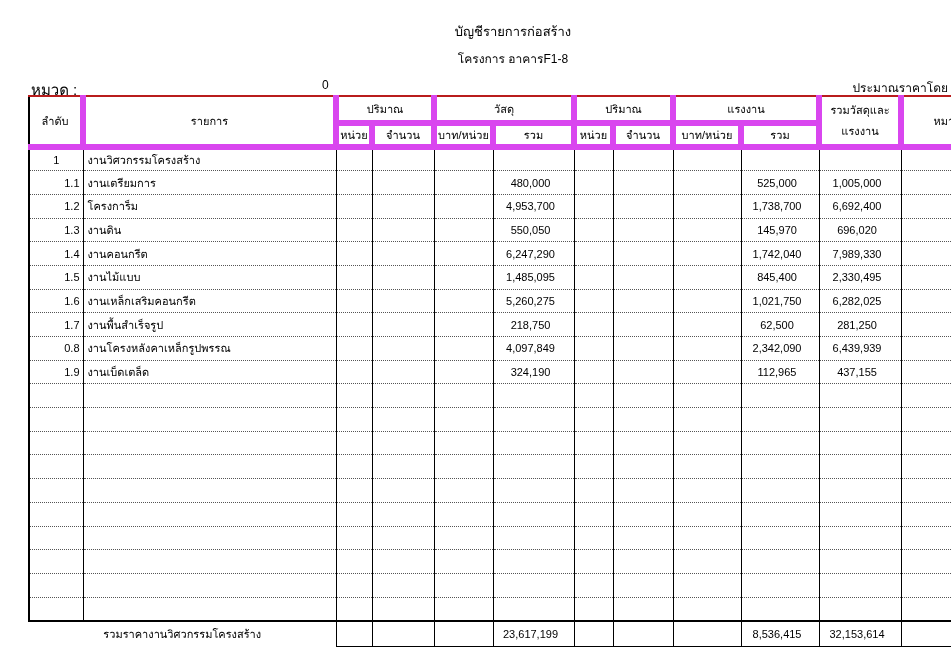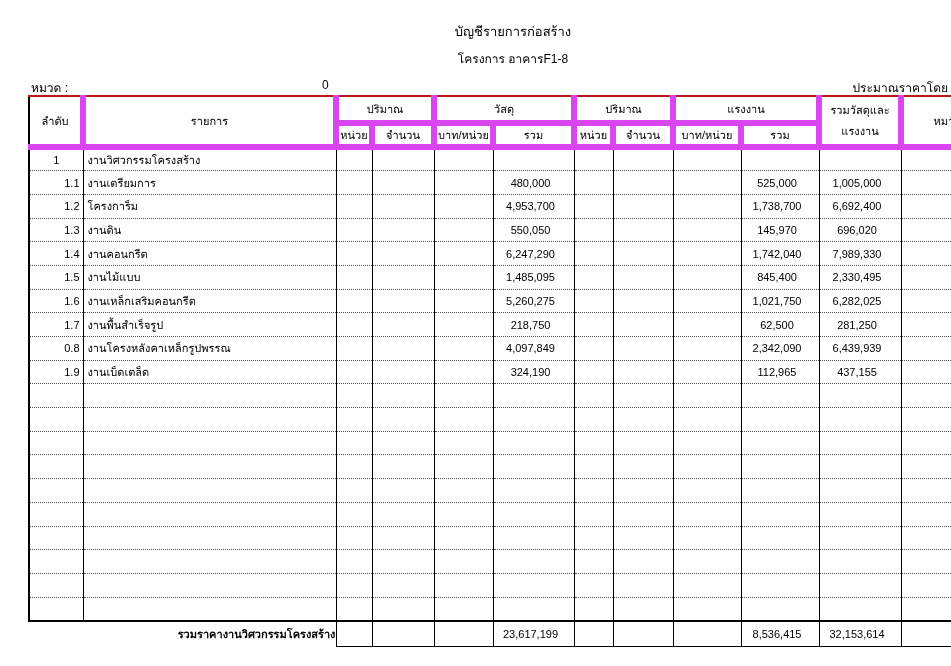--- a/index.html
+++ b/index.html
@@ -4,21 +4,21 @@
 <style>
   * { margin:0; padding:0; box-sizing:border-box; }
   html,body { background:#fff; }
   .page {
     position:relative; width:951px; height:666px; overflow:hidden;
     background:#fff; color:#000;
     font-family:"Liberation Sans", sans-serif;
   }
   .doc-title   { position:absolute; top:21px; left:28px; width:970px; text-align:center; font-size:13px; }
   .doc-subtitle{ position:absolute; top:49px; left:28px; width:970px; text-align:center; font-size:12px; }
-  .meta-section-label { position:absolute; top:78px; left:31px;  font-size:12px; }
+  .meta-section-label { position:absolute; top:78px; left:31px;  font-size:15px; }
   .meta-section-value { position:absolute; top:78px; left:322px; font-size:12px; }
   .meta-estimator     { position:absolute; top:78px; right:3px;  font-size:12px; }
 
   table.boq {
     position:absolute; top:95px; left:28px;
     width:982px; table-layout:fixed; border-collapse:collapse;
     font-size:11px;
   }
   .boq th, .boq td {
     font-weight:normal; vertical-align:middle;
@@ -37,21 +37,21 @@
     border-left:1px solid #000; border-right:1px solid #000;
     border-top:none; border-bottom:1px dotted #555;
   }
   .boq tbody td:first-child { border-left:2px solid #000; }
   .boq tbody tr { height:23.7px; }
   .boq tbody tr.last-empty td { border-bottom:2px solid #000; }
 
   
   .boq tfoot tr { height:26px; }
   .boq tfoot td { border:1px solid #000; border-top:none; }
-  .boq tfoot td.footer-label { border:none; text-align:right;font-weight:bold; }
+  .boq tfoot td.footer-label { border:none; text-align:center; }
 
   .num-no     { text-align:right; padding-right:3px; }
   .section-no { text-align:center; }
   .item       { text-align:left; padding-left:4px; }
   .amount     { text-align:center; padding-right:6px; }
 </style>
 </head>
 <body>
 
 <div class="page">

